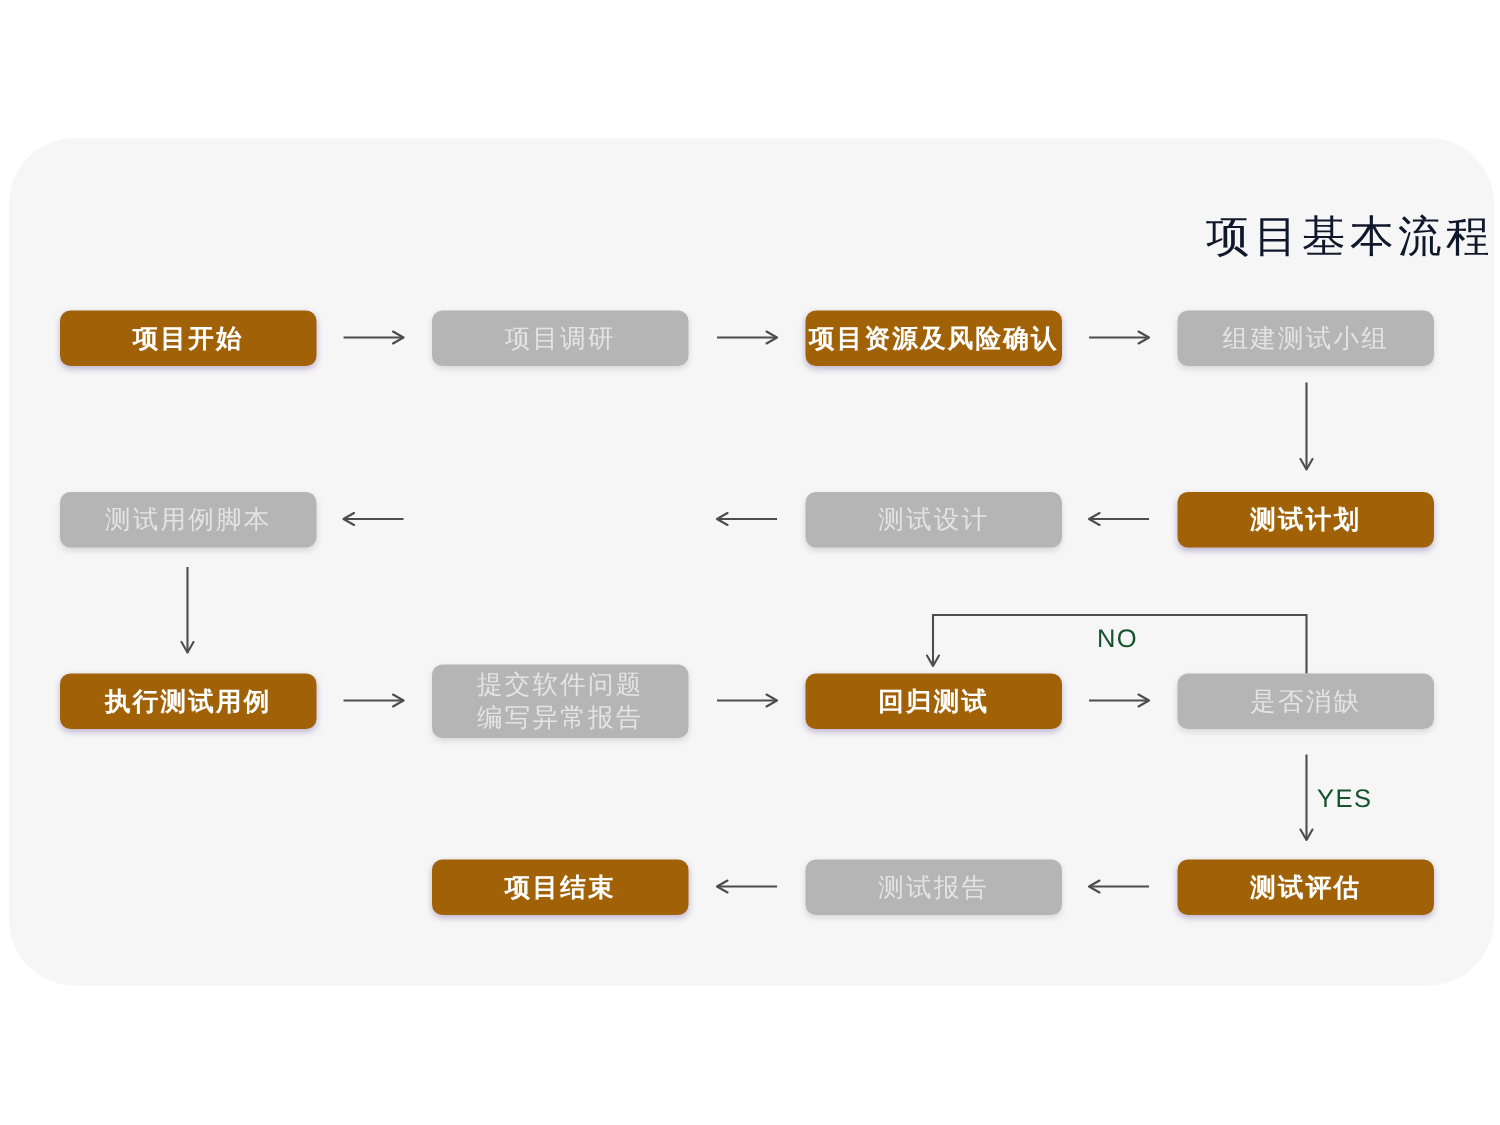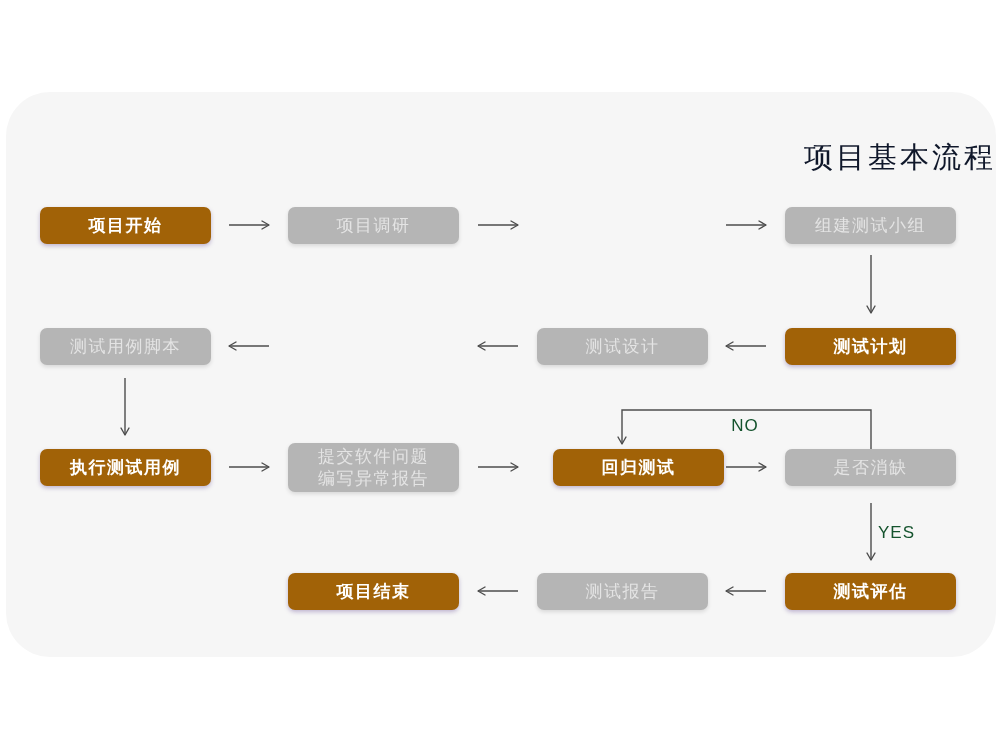--- a/index.html
+++ b/index.html
@@ -69,30 +69,31 @@
 
         <line x1="865" y1="411" x2="865" y2="468" marker-end="url(#arrow)"></line>
 
         <line x1="760" y1="499" x2="720" y2="499" marker-end="url(#arrow)"></line>
         <line x1="512" y1="499" x2="472" y2="499" marker-end="url(#arrow)"></line>
       </g>
     </svg>
 
     <div class="node purple" style="left:34px;top:115px">项目开始</div>
     <div class="node gray" style="left:282px;top:115px">项目调研</div>
+    <div class="node purple" style="left:531px;top:115px">项目资源及风险确认</div>
     <div class="node gray" style="left:779px;top:115px">组建测试小组</div>
 
     <div class="node purple" style="left:779px;top:236px">测试计划</div>
     <div class="node gray" style="left:531px;top:236px">测试设计</div>
     <div class="node purple" style="left:34px;top:357px">执行测试用例</div>
 
     <div class="node gray" style="left:34px;top:236px">测试用例脚本</div>
     <div class="node gray tall" style="left:282px;top:351px">提交软件问题
 编写异常报告</div>
-    <div class="node purple" style="left:547px;top:357px">回归测试</div>
+    <div class="node purple" style="left:531px;top:357px">回归测试</div>
     <div class="node gray" style="left:779px;top:357px">是否消缺</div>
 
     <div class="node gray" style="left:531px;top:481px">测试报告</div>
     <div class="node purple" style="left:779px;top:481px">测试评估</div>
     <div class="node purple" style="left:282px;top:481px">项目结束</div>
 
     <span class="edge-label no">NO</span>
     <span class="edge-label yes">YES</span>
 
   </div>

